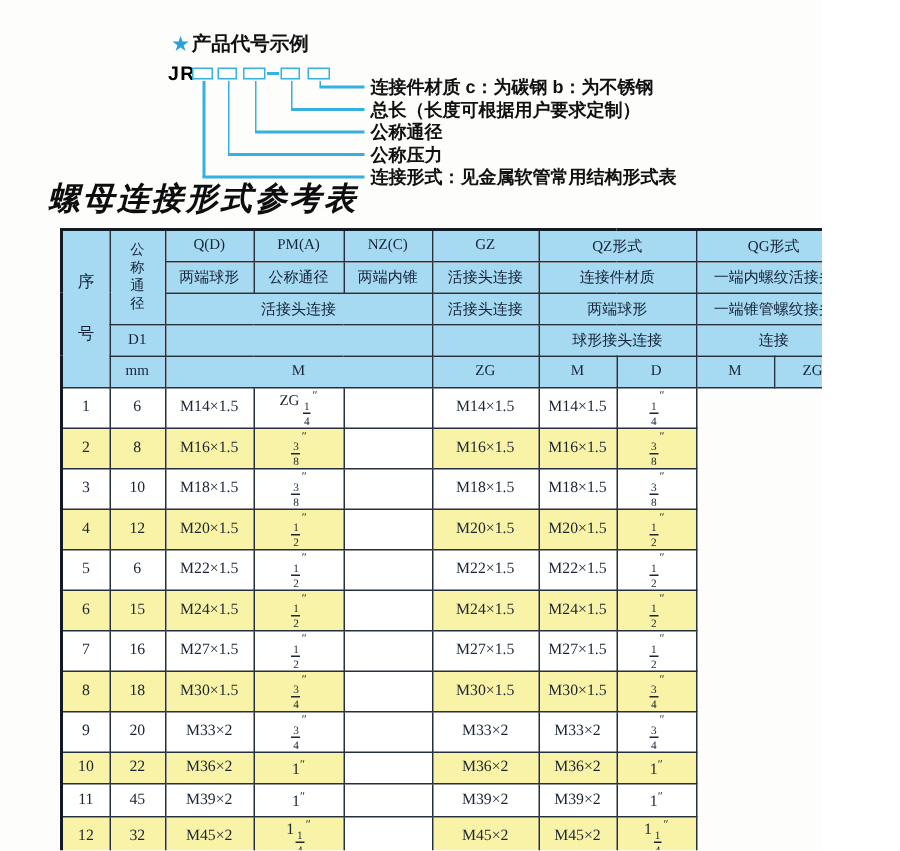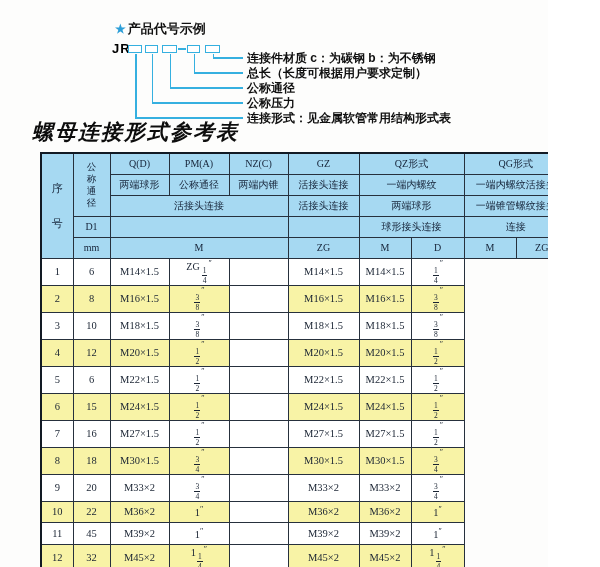--- a/index.html
+++ b/index.html
@@ -117,21 +117,21 @@
         <th class="latin">NZ(C)</th>
         <th class="latin">GZ</th>
         <th colspan="2">QZ形式</th>
         <th colspan="2">QG形式</th>
       </tr>
       <tr>
         <th>两端球形</th>
         <th>公称通径</th>
         <th>两端内锥</th>
         <th>活接头连接</th>
-        <th colspan="2">一端内螺纹</th>
+        <th colspan="2">连接件材质</th>
         <th colspan="2">一端内螺纹活接头</th>
       </tr>
       <tr>
         <th colspan="3">活接头连接</th>
         <th>活接头连接</th>
         <th colspan="2">两端球形</th>
         <th colspan="2">一端锥管螺纹接头</th>
       </tr>
       <tr>
         <th class="latin">D1</th>

